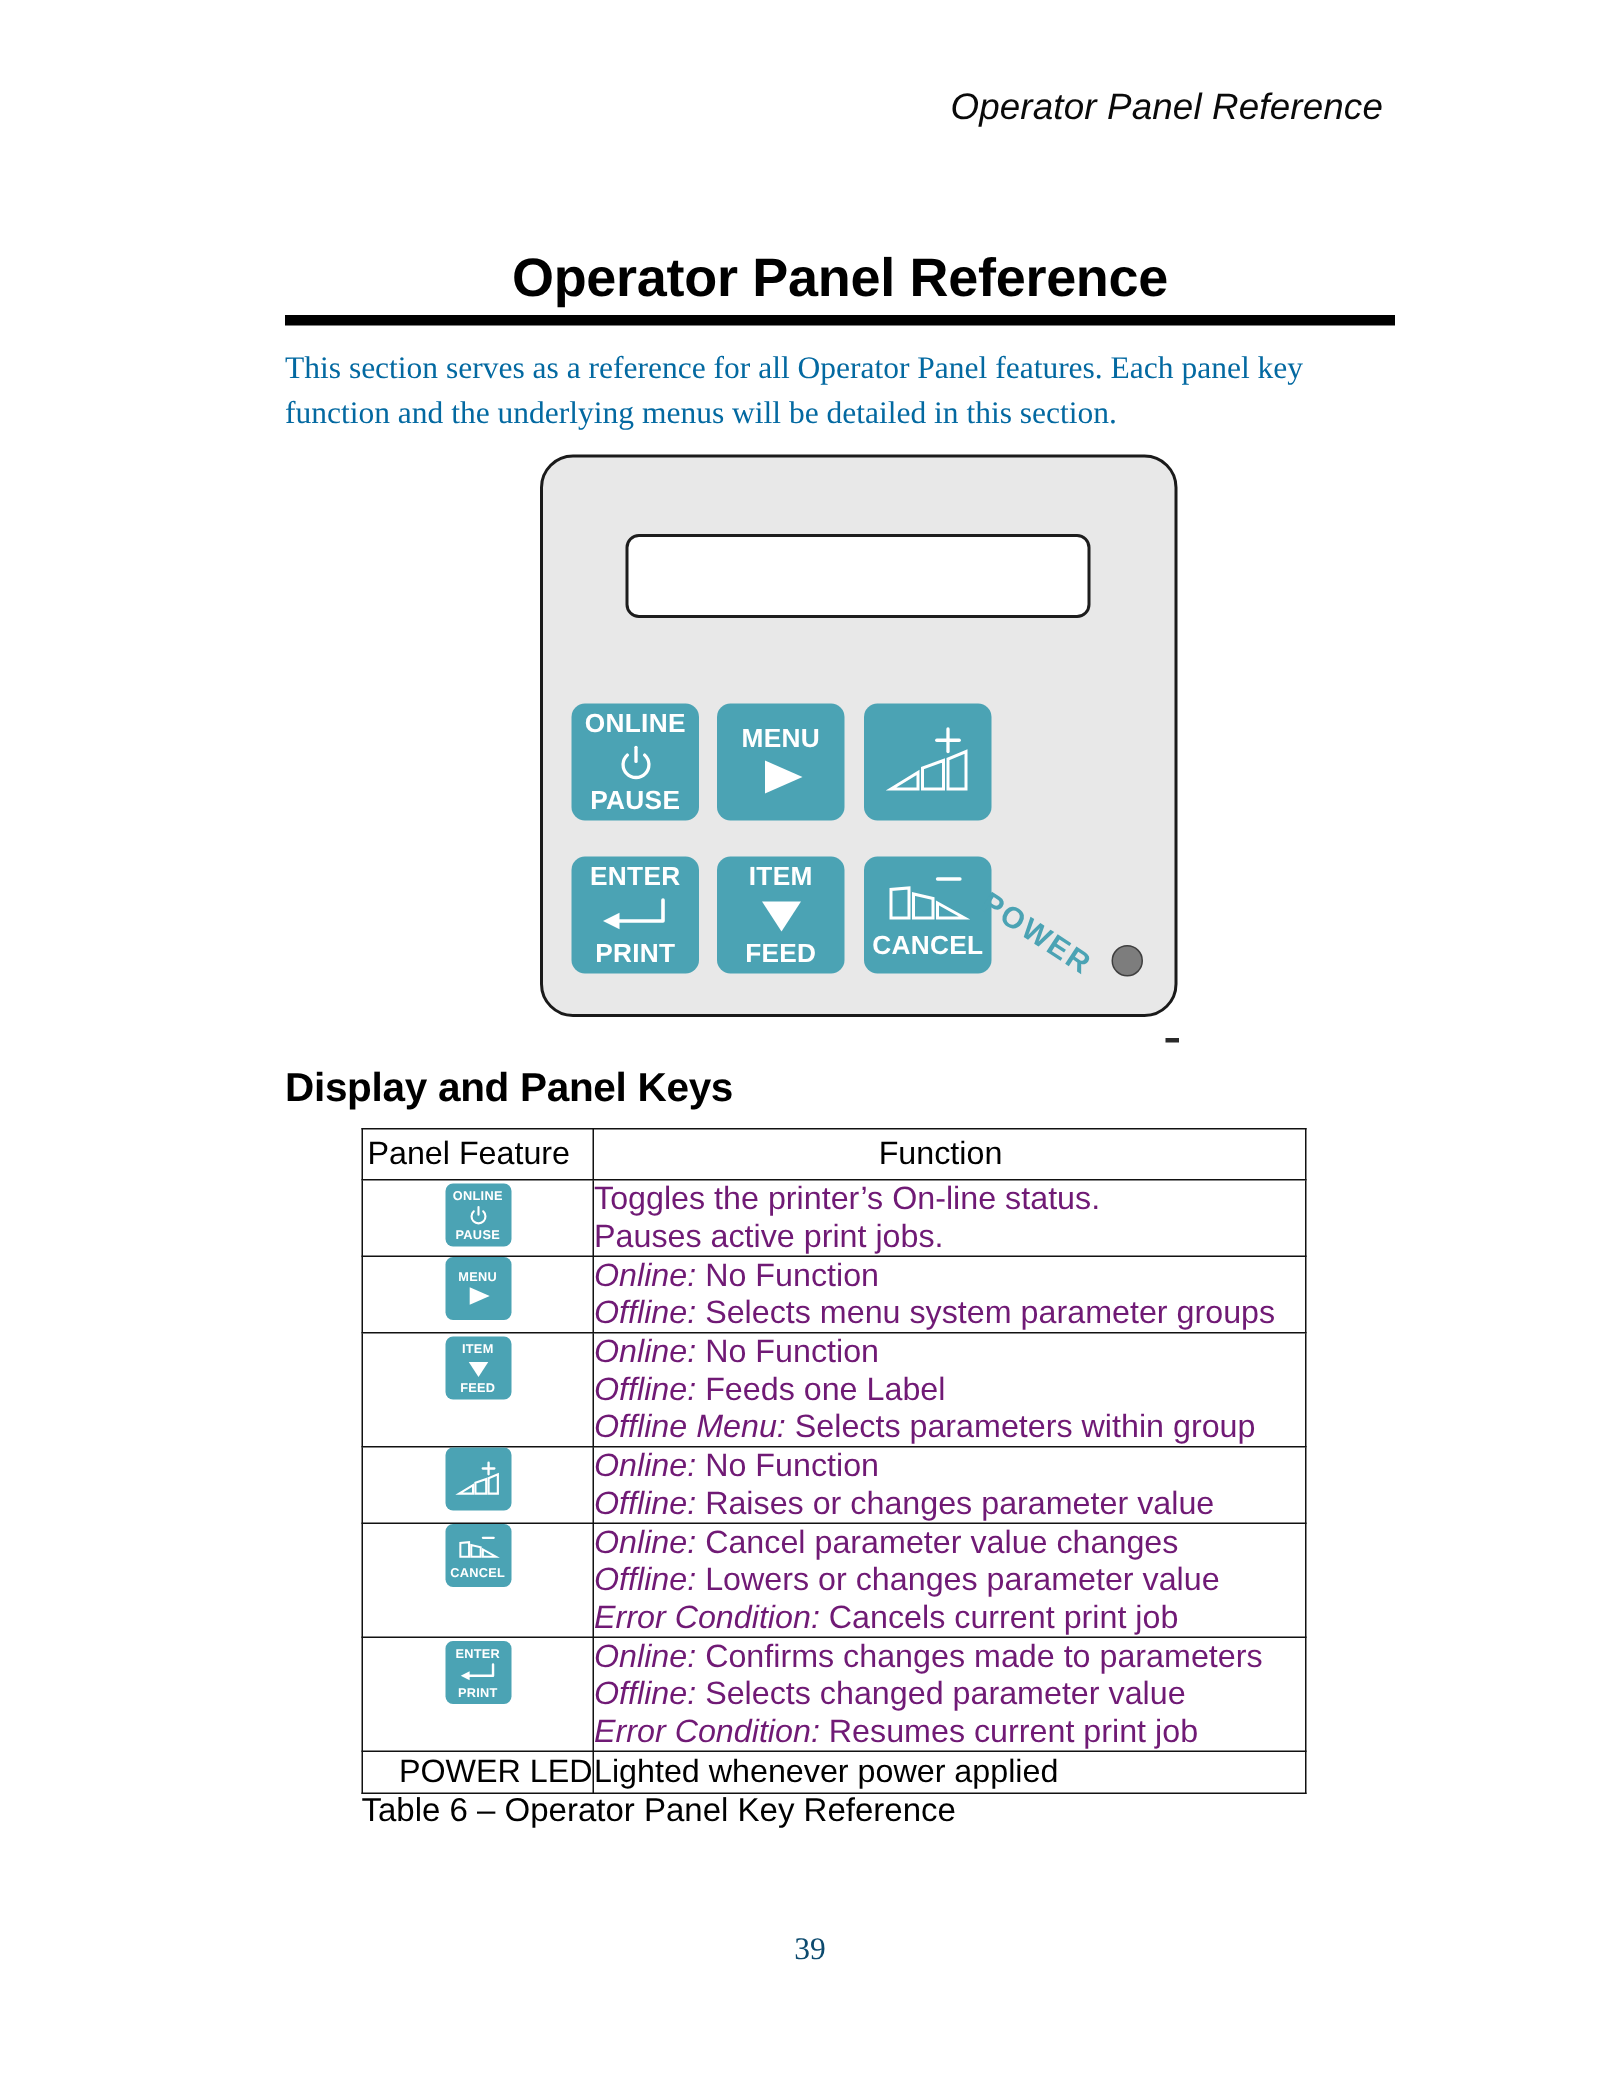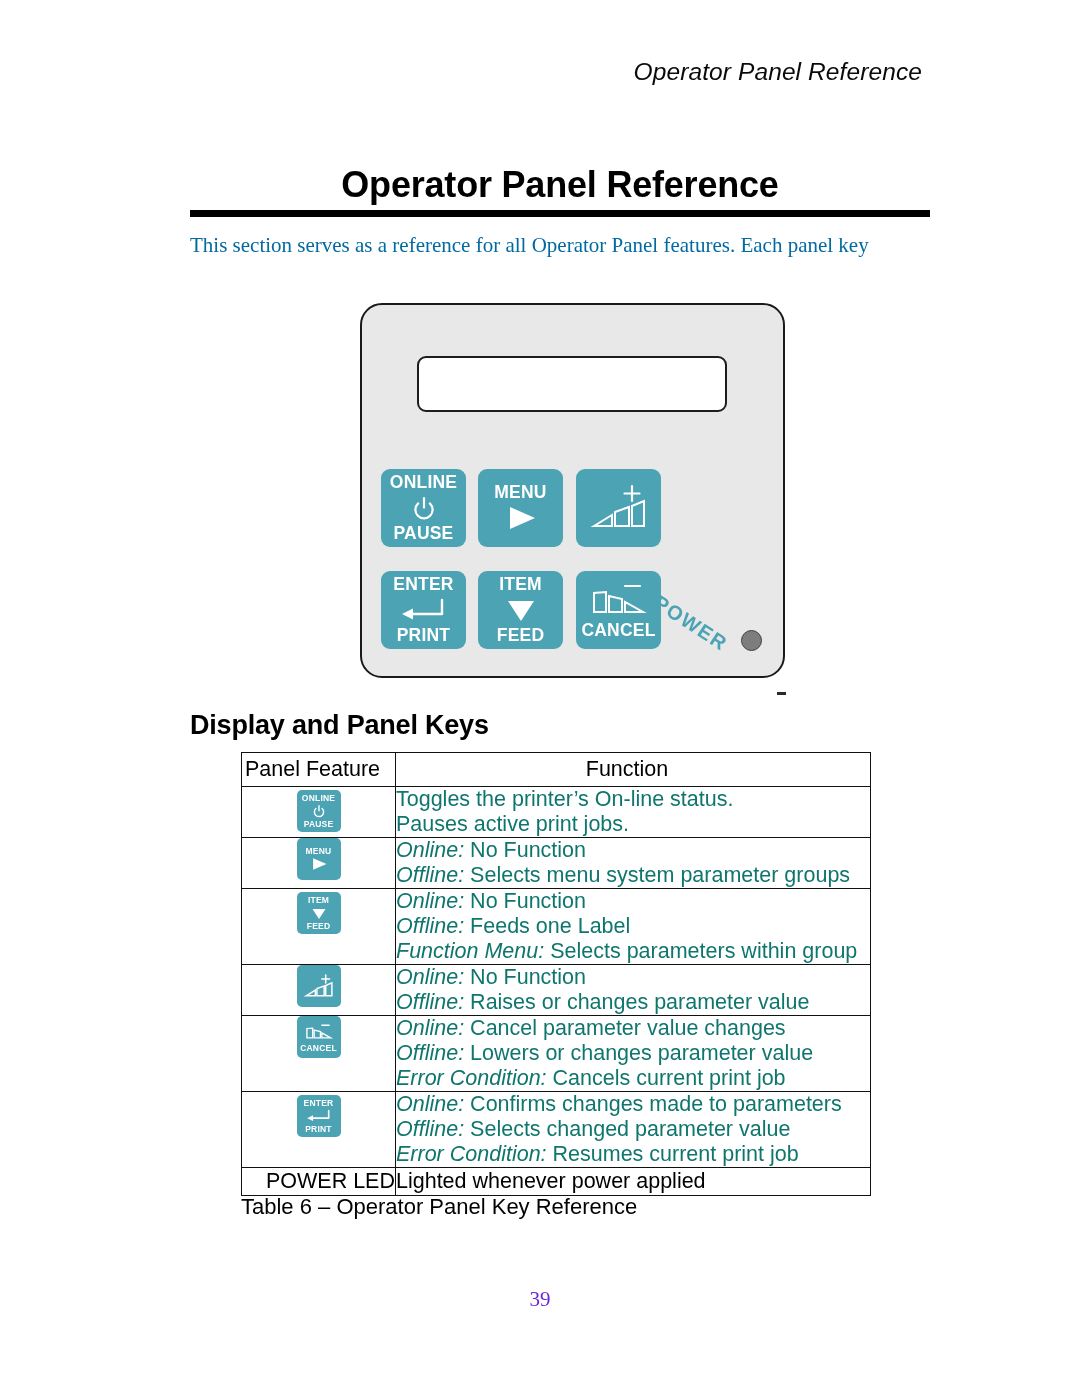--- a/index.html
+++ b/index.html
@@ -203,21 +203,21 @@
   .feature-cell {
     text-align: center;
     padding: 6px 0 6px 0;
   }
   .feature-cell.spacer-2 { padding-bottom: 30px; }
 
   .function-cell {
     padding: 3px 0 4px 10px;
     font-size: 21.5px;
     line-height: 25px;
-    color: #0f766e;
+    color: #701a75;
     white-space: nowrap;
   }
   .function-cell .mode { font-style: italic; }
 
   .power-led-label {
     text-align: right;
     font-weight: bold;
     font-size: 21.5px;
     line-height: 27px;
     padding: 2px 0 3px 0;
@@ -269,33 +269,34 @@
 
   
   #page-number {
     position: absolute;
     top: 1287px;
     left: 0;
     width: 1080px;
     text-align: center;
     font-family: "Liberation Serif", serif;
     font-size: 21px;
-    color: #6d28d9;
+    color: #0c4a6e;
   }
 </style>
 </head>
 <body>
 
 <div id="running-header">Operator Panel Reference</div>
 
 <div id="chapter-title">Operator Panel Reference</div>
 <div id="title-rule"></div>
 
 <div id="intro-paragraph">
   <div>This section serves as a reference for all Operator Panel features. Each panel key</div>
+  <div class="lastline">function and the underlying menus will be detailed in this section.</div>
 </div>
 
 <div id="operator-panel-figure">
   <div id="panel-body"></div>
   <div id="lcd-display"></div>
 
   <div class="panel-key" id="key-online-pause">
     <span class="keytop">ONLINE</span>
     <span class="key-glyph">
       <svg width="26" height="26" viewBox="0 0 26 26" aria-hidden="true">
@@ -424,21 +425,21 @@
             <svg width="18" height="13" viewBox="0 0 34 26" aria-hidden="true">
               <polygon points="4,4 30,4 17,24" fill="#ffffff"></polygon>
             </svg>
           </span>
           <span>FEED</span>
         </span>
       </td>
       <td class="function-cell">
         <div><span class="mode">Online:</span><span> No Function</span></div>
         <div><span class="mode">Offline:</span><span> Feeds one Label</span></div>
-        <div><span class="mode">Function Menu:</span><span> Selects parameters within group</span></div>
+        <div><span class="mode">Offline Menu:</span><span> Selects parameters within group</span></div>
       </td>
     </tr>
 
     <tr>
       <td class="feature-cell">
         <span class="mini-key">
           <span class="mini-glyph" style="height:30px;">
             <svg width="32" height="27" viewBox="0 0 62 52" aria-hidden="true">
               <line x1="44" y1="4" x2="44" y2="19" stroke="#ffffff" stroke-width="3" stroke-linecap="round"></line>
               <line x1="36.5" y1="11.5" x2="51.5" y2="11.5" stroke="#ffffff" stroke-width="3" stroke-linecap="round"></line>

